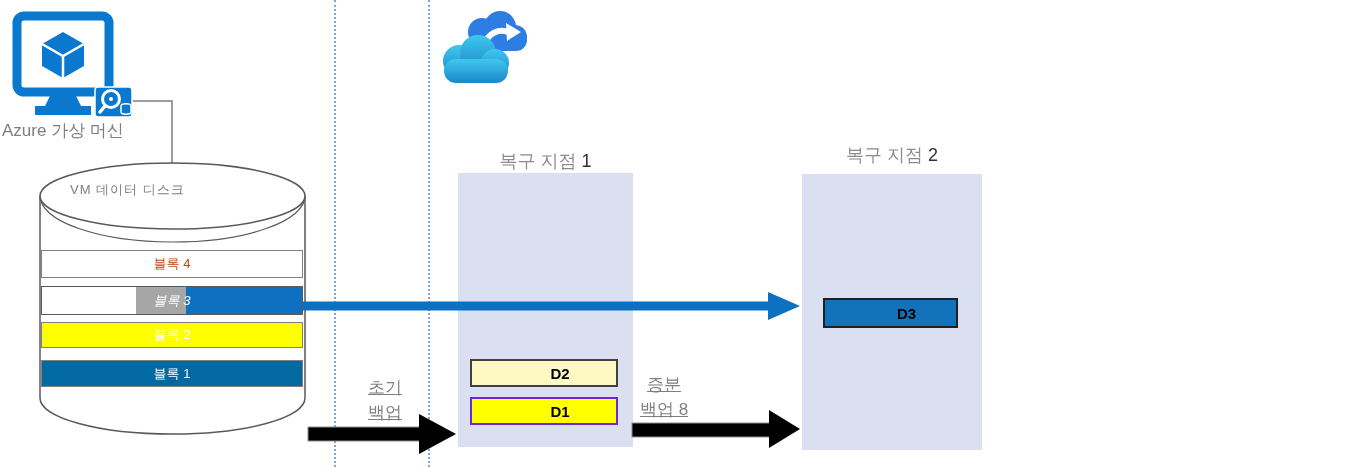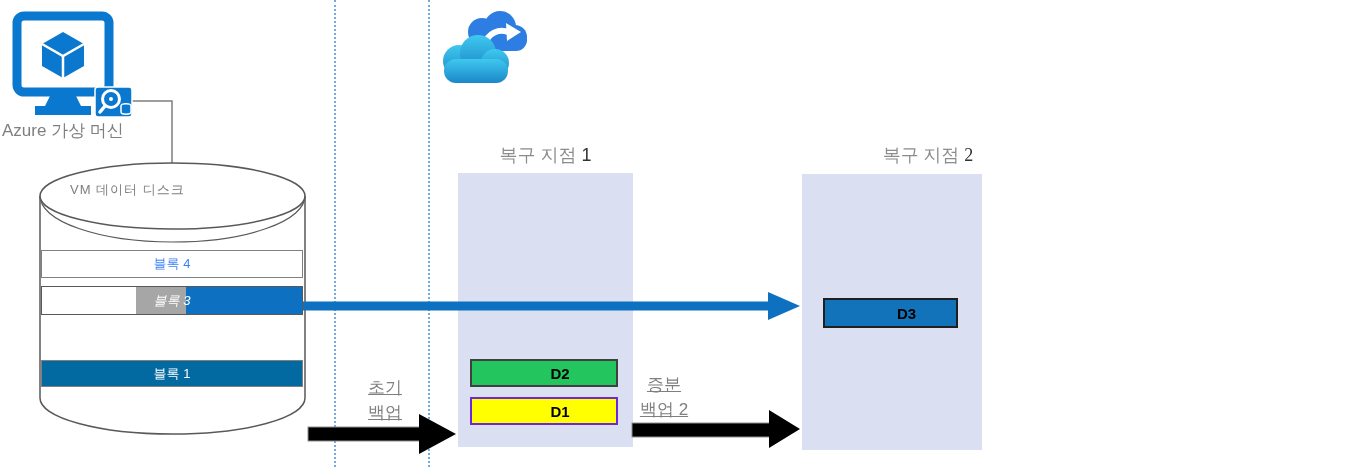--- a/index.html
+++ b/index.html
@@ -11,41 +11,41 @@
   
   .guide{position:absolute;top:0;bottom:0;width:0;border-left:2px dotted #74aadd;z-index:0;}
   .guide1{left:334px;}
   .guide2{left:428px;}
   
   .vm-label{left:2px;top:119px;width:160px;font-size:17px;color:#7f7f7f;z-index:4;}
   .cyl-title{left:70px;top:181px;width:205px;font-size:13px;color:#7f7f7f;letter-spacing:1px;z-index:4;}
   
   .block-row{left:41px;width:262px;z-index:4;box-sizing:border-box;border:1px solid #808080;
     display:flex;align-items:center;justify-content:center;font-size:13px;}
-  .row4{top:250px;height:28px;background:#ffffff;color:#3b82f6;}
+  .row4{top:250px;height:28px;background:#ffffff;color:#c2410c;}
   .row3{top:286px;height:29px;background:#ffffff;color:#ffffff;padding:0;position:absolute;border:1px solid #595959;}
   .row3 .seg{position:absolute;top:0;bottom:0;}
   .seg-white{left:0;width:94px;background:#ffffff;}
   .seg-gray{left:94px;width:50px;background:#a6a6a6;}
   .seg-blue{left:144px;right:0;background:#0e70c0;}
   .row3 .blabel{position:absolute;left:0;right:0;top:0;bottom:0;display:flex;align-items:center;justify-content:center;color:#ffffff;font-style:italic;}
   .row2{top:322px;height:26px;background:#ffff00;color:#ffffff;}
   .row1{top:360px;height:27px;background:#0369a1;color:#ffffff;}
   
   .rp-box{background:#dae0f1;z-index:1;}
   .rp1-box{left:458px;top:173px;width:175px;height:274px;}
   .rp2-box{left:802px;top:174px;width:180px;height:276px;}
   .rp-title{font-size:18px;color:#8c8c8c;text-align:center;z-index:4;}
-  .rp1-title{left:458px;top:143px;width:175px;}
-  .rp2-title{left:838px;top:143px;width:180px;font-family:Liberation Serif, serif;}
+  .rp1-title{left:458px;top:149px;width:175px;}
+  .rp2-title{left:802px;top:143px;width:180px;}
   .rp-title .num{color:#333333;margin-left:5px;}
   
   .dblock{z-index:4;box-sizing:border-box;display:flex;align-items:center;justify-content:center;
     font-size:15px;font-weight:bold;color:#000000;padding-left:32px;}
-  .d2{left:470px;top:359px;width:148px;height:28px;background:#22c55e;border:2px solid #404040;}
+  .d2{left:470px;top:359px;width:148px;height:28px;background:#fef9c3;border:2px solid #404040;}
   .d1{left:470px;top:397px;width:148px;height:28px;background:#ffff00;border:2px solid #6d28d9;}
   .d3{left:823px;top:298px;width:135px;height:30px;background:#1273ba;border:2px solid #1f1f1f;}
   
   .arrow-label{font-size:17px;color:#7f7f7f;text-align:center;line-height:25px;z-index:4;text-decoration:underline;}
   .init-label{left:340px;top:375px;width:90px;}
   .incr-label{left:619px;top:372px;width:90px;}
   svg{display:block;}
   .z2{z-index:2;}
   .z3{z-index:3;}
 </style>
@@ -118,20 +118,23 @@
 
   <div class="abs block-row row4">
     <span>블록 4</span>
   </div>
   <div class="abs block-row row3">
     <span class="seg seg-white"></span>
     <span class="seg seg-gray"></span>
     <span class="seg seg-blue"></span>
     <span class="blabel">블록 3</span>
   </div>
+  <div class="abs block-row row2">
+    <span>블록 2</span>
+  </div>
   <div class="abs block-row row1">
     <span>블록 1</span>
   </div>
 
   <div class="abs rp-title rp1-title">
     <span>복구 지점</span><span class="num">1</span>
   </div>
   <div class="abs rp-title rp2-title">
     <span>복구 지점</span><span class="num">2</span>
   </div>
@@ -153,16 +156,16 @@
     <div>초기</div>
     <div>백업</div>
   </div>
 
   <svg class="abs z2" style="left:628px;top:408px;" width="176" height="42" viewBox="0 0 176 42">
     <rect x="4" y="15" width="139" height="14" fill="#000000" stroke="#909090" stroke-width="1"></rect>
     <polygon points="141,2 172,21 141,40" fill="#000000"></polygon>
   </svg>
   <div class="abs arrow-label incr-label">
     <div>증분</div>
-    <div>백업 2</div>
+    <div>백업 8</div>
   </div>
 
 </div>
 
 </body></html>

